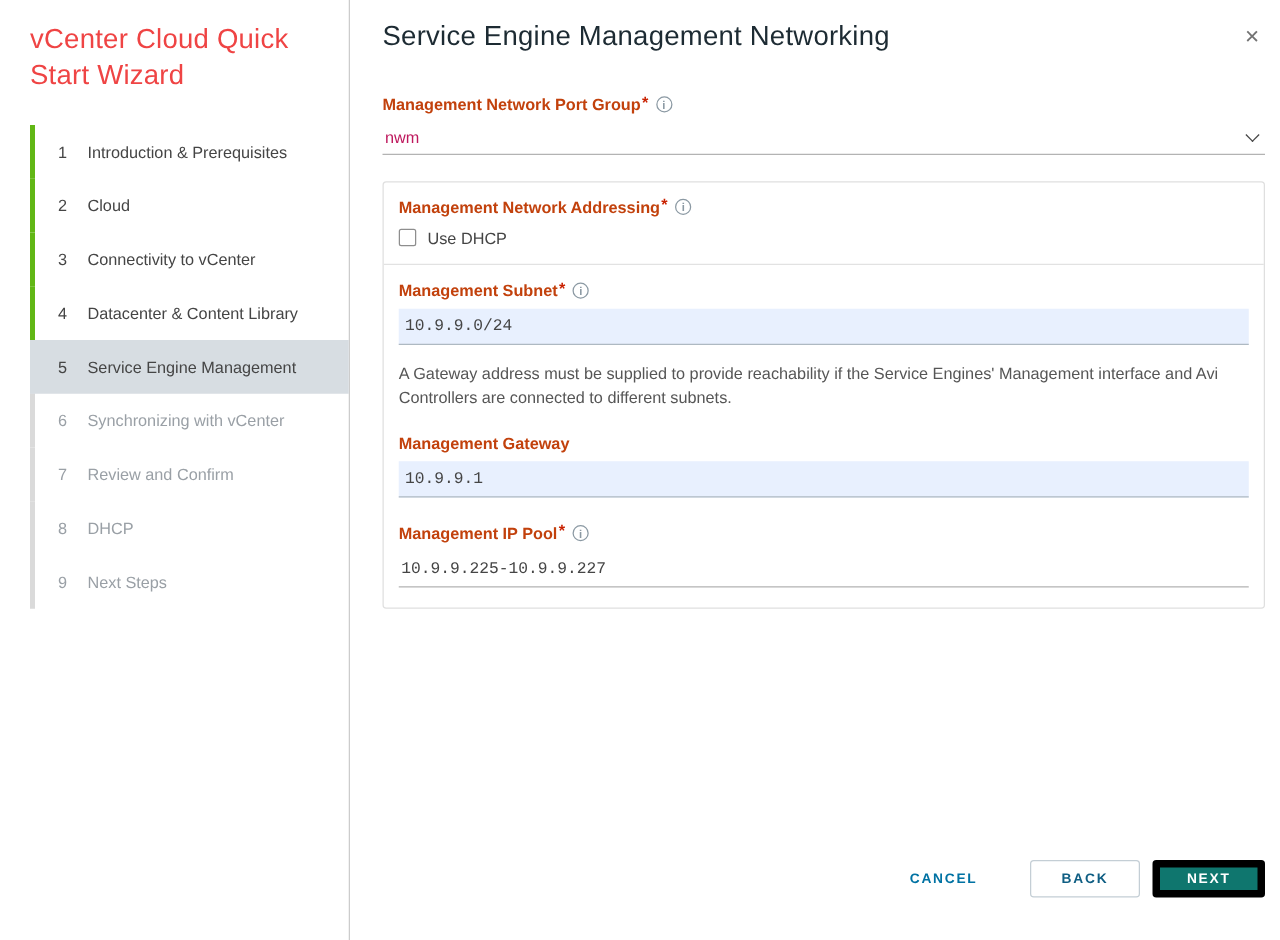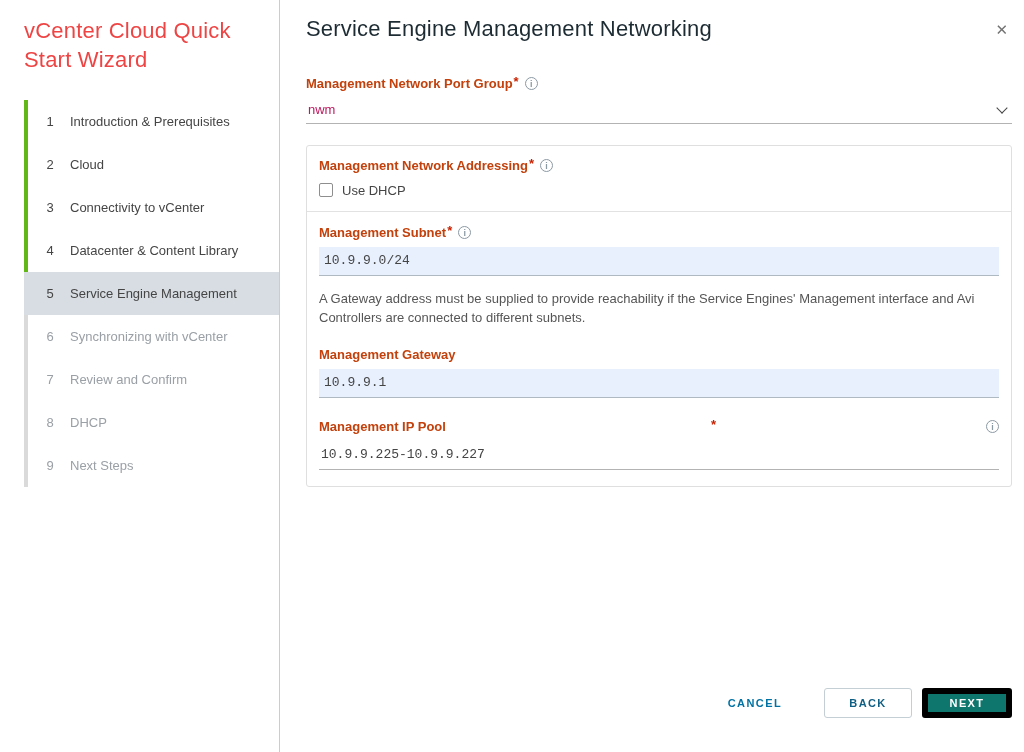--- a/index.html
+++ b/index.html
@@ -93,21 +93,21 @@
     margin-top: 6px; padding: 2px 6px 3px 5px; outline: none;
   }
   .text-input.filled { background: #E8F0FE; border: 0; border-bottom: 1px solid #AEB9C2; }
   .text-input.plain  { background: #ffffff; border: 0; border-bottom: 1px solid #B3B3B3; padding-left: 2px; }
 
   .help-text {
     font-size: 13px; color: #565656; line-height: 1.45;
     margin: 14px 0 0 0; max-width: 700px;
   }
   .gap-md { margin-top: 19px; }
-  .gap-lg { margin-top: 21px; justify-content: space-between; }
+  .gap-lg { margin-top: 21px; }
 
   
   .footer {
     position: absolute; bottom: 34px; right: 12px;
     display: flex; align-items: center; gap: 10px;
   }
   .btn {
     height: 30px; border-radius: 3px; cursor: pointer;
     font-family: inherit; font-size: 11px; font-weight: 700;
     letter-spacing: 1.4px; text-transform: uppercase; padding: 0 18px;

